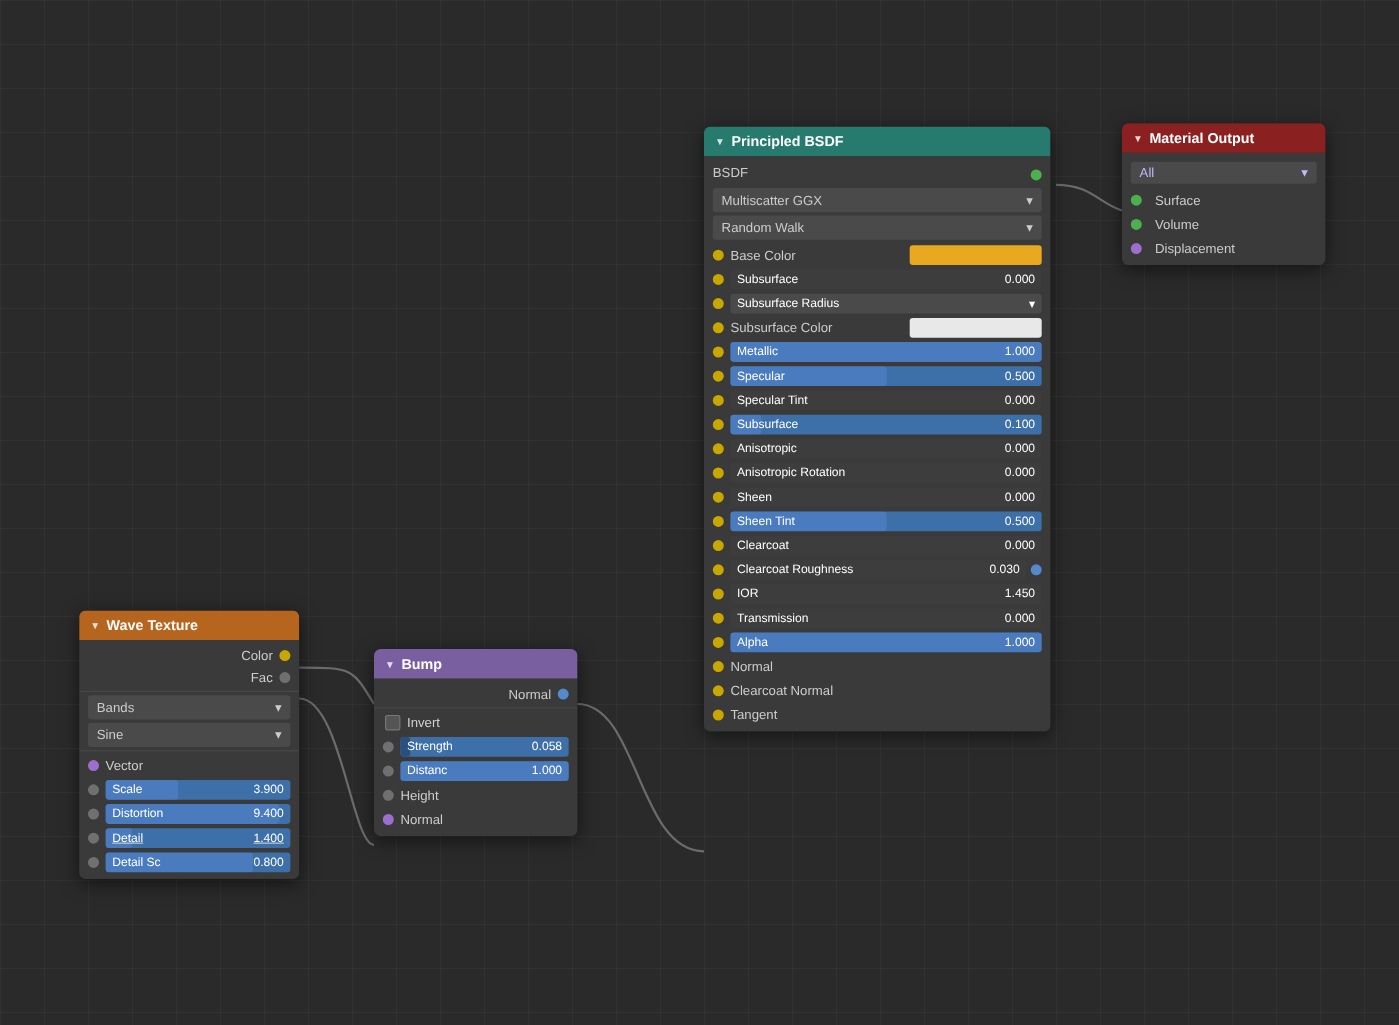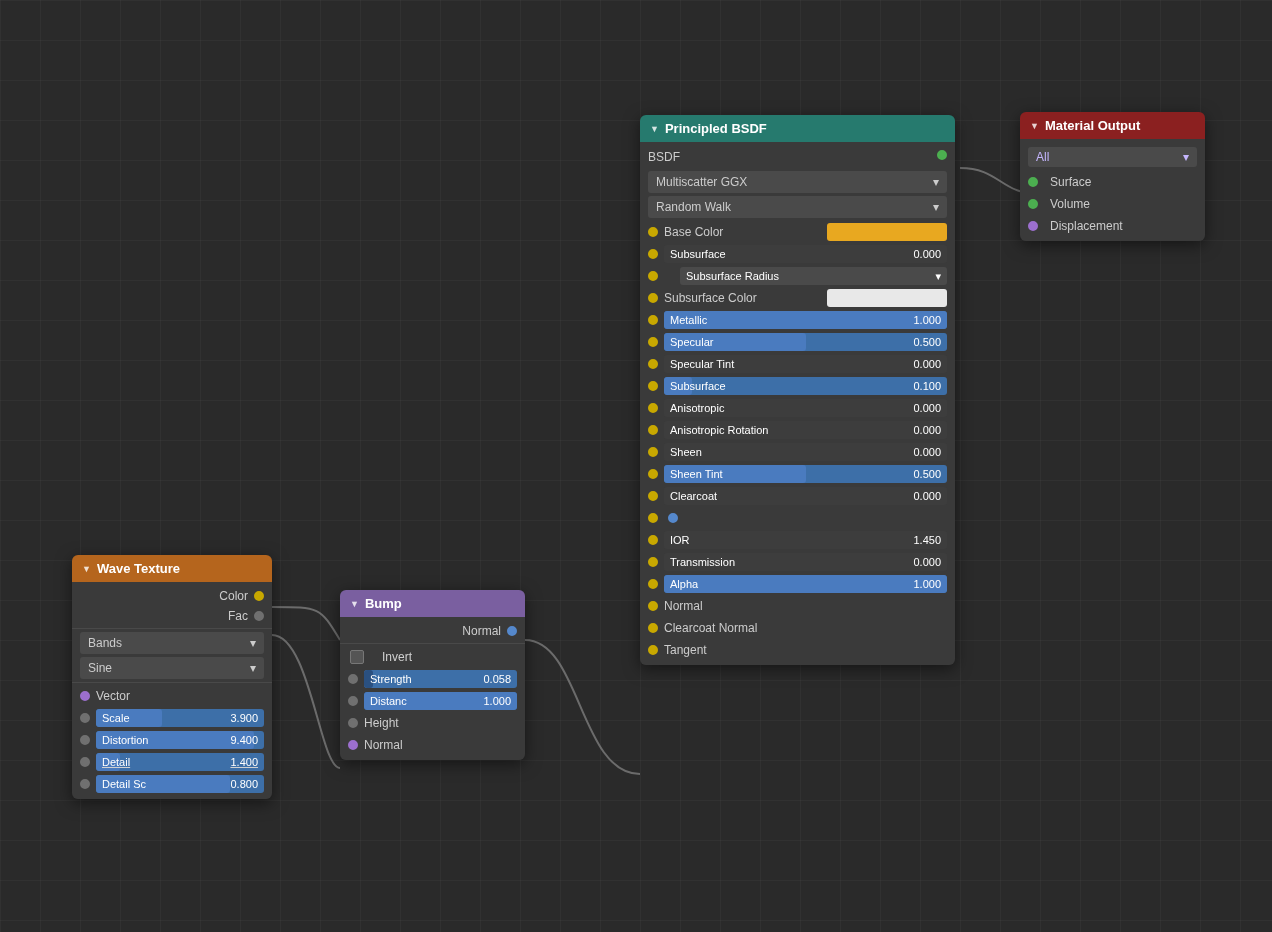--- a/index.html
+++ b/index.html
@@ -173,21 +173,21 @@
       position: absolute;
       top: 0; left: 0;
       width: 1272px;
       height: 932px;
       pointer-events: none;
     }
 
     .checkbox-row {
       display: flex;
       align-items: center;
-      gap: 18px;
+      gap: 6px;
       padding: 4px 10px;
     }
 
     .checkbox {
       width: 14px;
       height: 14px;
       background: #555;
       border: 1px solid #777;
       border-radius: 2px;
       flex-shrink: 0;
@@ -200,21 +200,21 @@
       padding: 3px 8px;
       gap: 6px;
     }
 
     .node-output-row .row-label {
       text-align: right;
     }
 
     .bsdf-header-row {
       display: flex;
-      align-items: flex-start;
+      align-items: flex-end;
       justify-content: flex-end;
       padding: 4px 8px;
       gap: 6px;
     }
 
     .mo-row {
       display: flex;
       align-items: center;
       padding: 4px 8px;
       gap: 6px;
@@ -408,21 +408,21 @@
       <div class="field-bar" style="background:#3d3d3d; position:relative; overflow:hidden;">
         <div class="field-bar-text">
           <span>Subsurface</span>
           <span>0.000</span>
         </div>
       </div>
     </div>
 
     <div class="node-row">
       <div class="socket socket-yellow socket-left"></div>
-      <div class="field-bar" style="background:#4a4a4a; position:relative; overflow:hidden;margin-left:16px;">
+      <div class="field-bar" style="background:#4a4a4a; position:relative; overflow:hidden;">
         <div class="field-bar-text">
           <span>Subsurface Radius</span>
           <span>▾</span>
         </div>
       </div>
     </div>
 
     <div class="node-row">
       <div class="socket socket-yellow socket-left"></div>
       <span class="row-label">Subsurface Color</span>
@@ -518,20 +518,26 @@
       <div class="field-bar" style="background:#3d3d3d; position:relative; overflow:hidden;">
         <div class="field-bar-text">
           <span>Clearcoat</span>
           <span>0.000</span>
         </div>
       </div>
     </div>
 
     <div class="node-row">
       <div class="socket socket-yellow socket-left"></div>
+      <div class="field-bar" style="background:#3d3d3d; position:relative; overflow:hidden;">
+        <div class="field-bar-text">
+          <span>Clearcoat Roughness</span>
+          <span>0.030</span>
+        </div>
+      </div>
       <div class="socket socket-blue" style="margin-left:4px;"></div>
     </div>
 
     <div class="node-row">
       <div class="socket socket-yellow socket-left"></div>
       <div class="field-bar" style="background:#3d3d3d; position:relative; overflow:hidden;">
         <div class="field-bar-text">
           <span>IOR</span>
           <span>1.450</span>
         </div>

